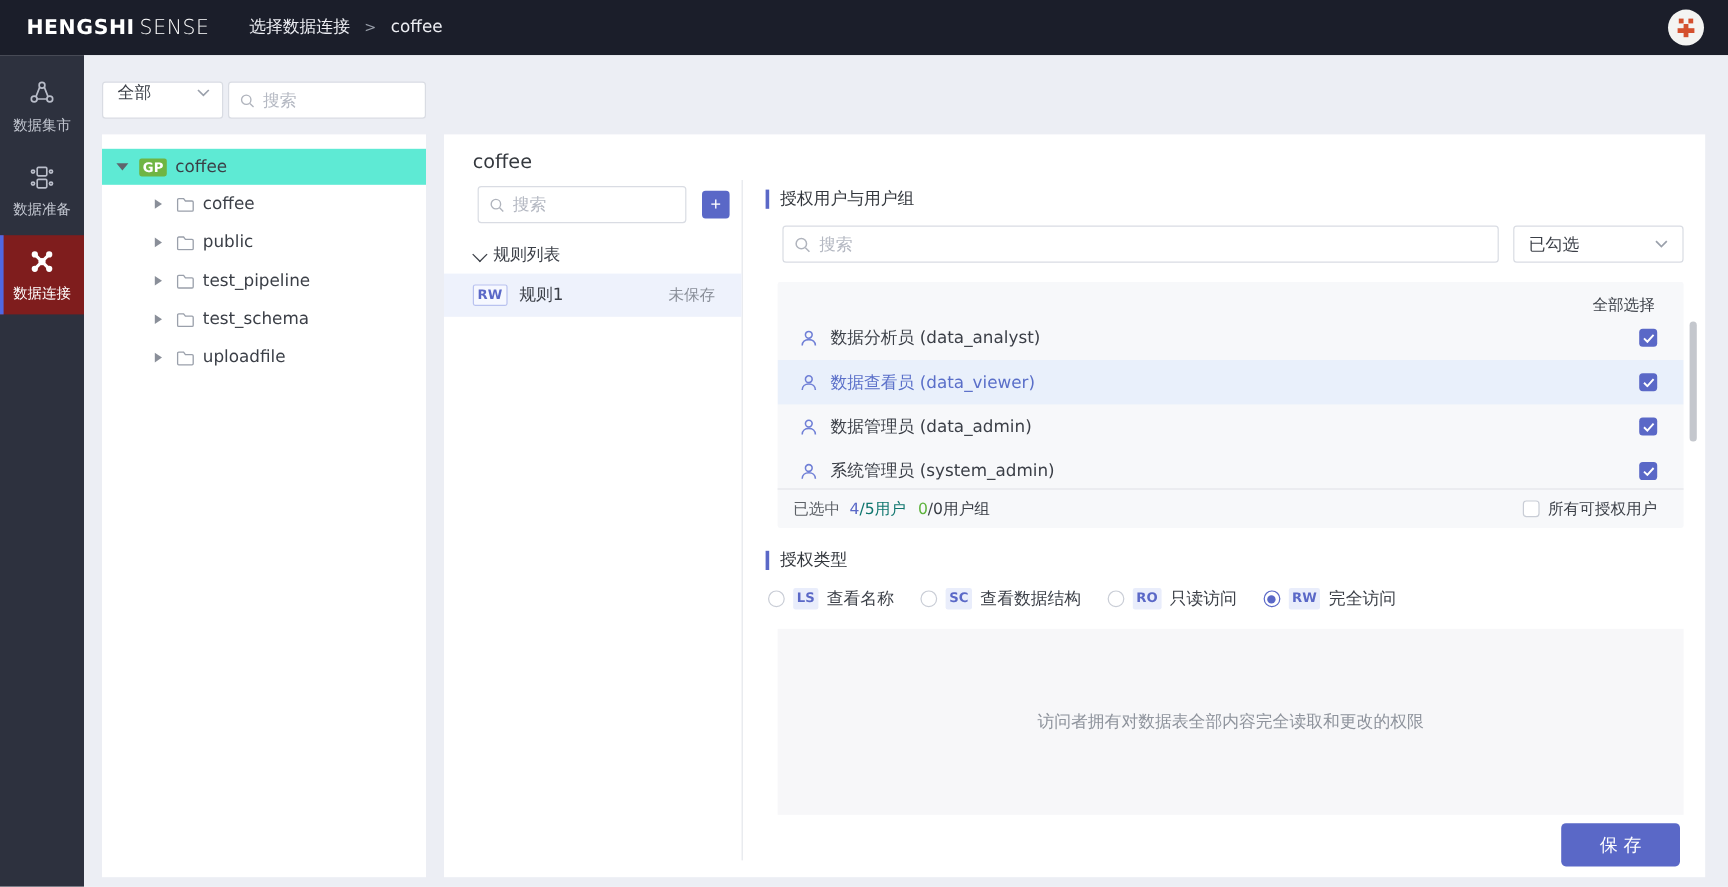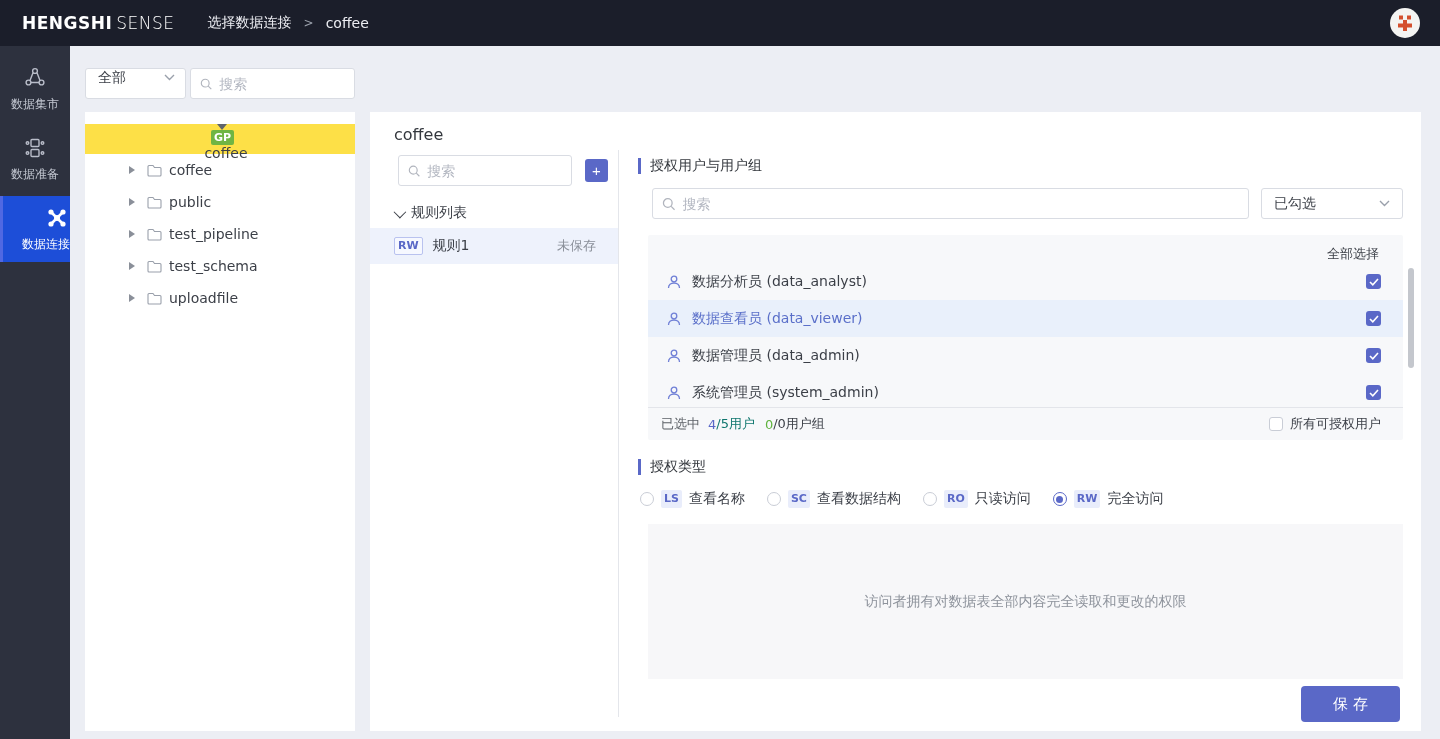--- a/index.html
+++ b/index.html
@@ -16,21 +16,21 @@
   .avatar { position:absolute; right:20px; top:8px; width:30px; height:30px; border-radius:50%; background:#f4f4f2; display:flex; align-items:center; justify-content:center; cursor:pointer; }
 
   
   .app-body { display:flex; height:693px; }
 
   
   .nav-sidebar { width:70px; background:#2d313e; flex:none; padding-top:10px; }
   .nav-item { height:66px; display:flex; flex-direction:column; align-items:center; justify-content:center; gap:5px; cursor:pointer; position:relative; margin-bottom:4px; }
   .nav-item .nav-label { font-size:12px; color:#c3c7d1; }
   .nav-item svg { stroke:#b9bdc9; }
-  .nav-item.active { background:#1d4ed8;align-items:flex-end; }
+  .nav-item.active { background:#7f1d1d; }
   .nav-item.active::before { content:""; position:absolute; left:0; top:0; bottom:0; width:3px; background:#5068e2; }
   .nav-item.active .nav-label { color:#fff; }
 
   .workspace { flex:1; position:relative; background:#eceef4; }
 
   
   .explorer-controls { position:absolute; left:15px; top:22px; display:flex; }
   .filter-select { width:101px; height:31px; background:#fff; border:1px solid #d9dce3; border-radius:3px; display:flex; align-items:center; justify-content:space-between; padding:0 10px 12px 12px; cursor:pointer; }
   .search-box { height:31px; background:#fff; border:1px solid #d9dce3; border-radius:3px; display:flex; align-items:center; padding:0 9px; gap:7px; margin-left:4px; }
   .search-box input { border:none; outline:none; width:100%; font-size:14px; font-family:inherit; color:#3b3f47; background:transparent; }
@@ -39,21 +39,21 @@
 
   
   .view-tabs { position:absolute; left:300px; top:74px; display:flex; align-items:center; gap:12px; }
   .view-tab { font-size:14px; color:#5f646c; cursor:pointer; }
   .view-tab.active { color:#5a68c7; }
   .tab-sep { width:1px; height:15px; background:#d4d7de; }
 
   
   .explorer-panel { position:absolute; left:15px; top:66px; width:270px; bottom:8px; background:#fff; padding-top:12px; }
   .tree-row { height:30px; display:flex; align-items:center; cursor:pointer; }
-  .tree-root { background:#fde047; padding-left:12px;flex-direction:column; }
+  .tree-root { background:#5eead4; padding-left:12px; }
   .tree-child { height:32px; padding-left:44px; }
   .caret-down { width:0; height:0; border-left:5px solid transparent; border-right:5px solid transparent; border-top:6px solid #5f646c; margin-right:9px; }
   .caret-right { width:0; height:0; border-top:4.5px solid transparent; border-bottom:4.5px solid transparent; border-left:6px solid #8a8f99; margin-right:12px; }
   .gp-badge { background:#6fb543; color:#fff; font-size:11px; font-weight:700; border-radius:2px; padding:2px 3px; margin-right:7px; line-height:1; }
   .folder-icon { margin-right:7px; display:flex; }
   .tree-label { font-size:14px; color:#3b3f47; }
 
   
   .main-card { position:absolute; left:300px; right:19px; top:66px; bottom:8px; background:#fff; }
   .card-title { position:absolute; left:24px; top:13px; font-size:16px; font-weight:500; color:#33373d; }

